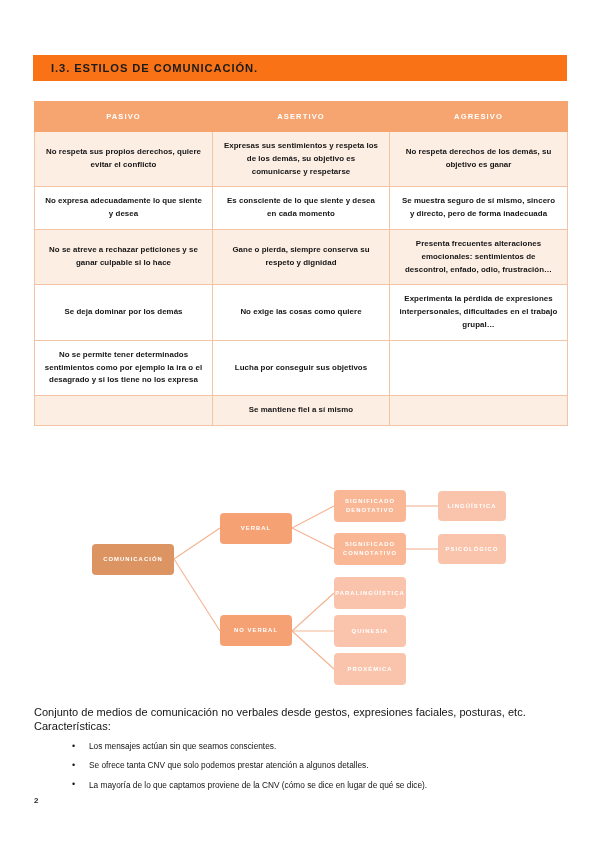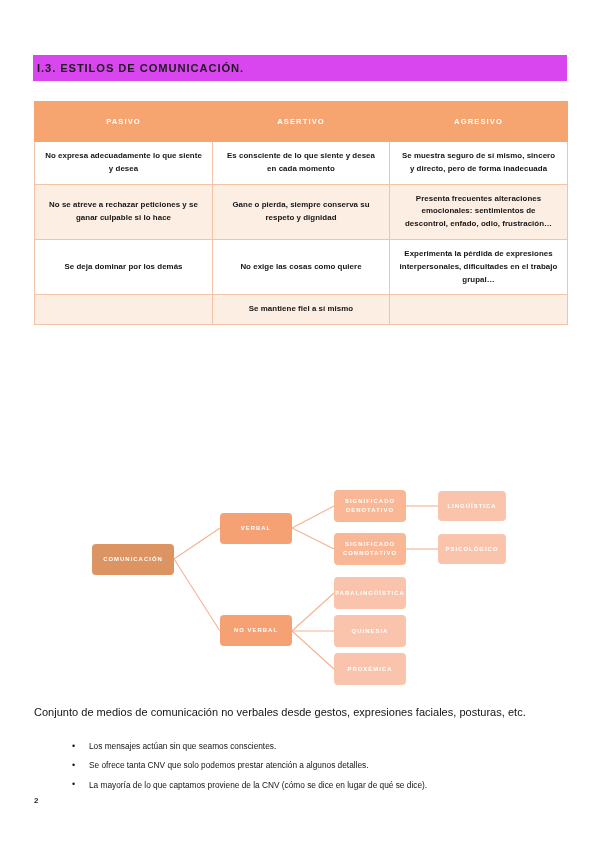--- a/index.html
+++ b/index.html
@@ -22,25 +22,25 @@
     background: #ffffff;
   }
 
   
   .section-heading {
     position: absolute;
     left: 33px;
     top: 55px;
     width: 534px;
     height: 26px;
-    background: #d946ef;
+    background: #f97316;
     display: flex;
     align-items: center;
     box-sizing: border-box;
-    padding-left: 4px;
+    padding-left: 18px;
   }
   .section-heading .htext {
     font-size: 11.2px;
     letter-spacing: 0.9px;
     color: #1b1b1b;
     font-weight: 600;
     white-space: nowrap;
   }
 
   
@@ -58,21 +58,21 @@
     text-align: center;
     vertical-align: middle;
     box-sizing: border-box;
   }
   .styles-table th {
     background: #f6a570;
     color: #ffffff;
     font-size: 7.6px;
     letter-spacing: 1.1px;
     font-weight: 600;
-    height: 40px;
+    height: 30px;
     padding: 2px 7px;
     border-color: #f6a570;
   }
   .styles-table td {
     font-size: 7.9px;
     line-height: 1.62;
     font-weight: 600;
     color: #151515;
     padding: 8px 9px;
     letter-spacing: 0.05px;
@@ -177,34 +177,44 @@
         <col class="col-c">
     </colgroup>
     <thead>
       <tr>
         <th>PASIVO</th>
         <th>ASERTIVO</th>
         <th>AGRESIVO</th>
       </tr>
     </thead>
     <tbody>
+      <tr class="shaded">
+        <td>No respeta sus propios derechos, quiere evitar el conflicto</td>
+        <td>Expresas sus sentimientos y respeta los de los demás, su objetivo es comunicarse y respetarse</td>
+        <td>No respeta derechos de los demás, su objetivo es ganar</td>
+      </tr>
       <tr class="plain">
         <td>No expresa adecuadamente lo que siente y desea</td>
         <td>Es consciente de lo que siente y desea en cada momento</td>
         <td>Se muestra seguro de sí mismo, sincero y directo, pero de forma inadecuada</td>
       </tr>
       <tr class="shaded">
         <td>No se atreve a rechazar peticiones y se ganar culpable si lo hace</td>
         <td>Gane o pierda, siempre conserva su respeto y dignidad</td>
         <td>Presenta frecuentes alteraciones emocionales: sentimientos de descontrol, enfado, odio, frustración…</td>
       </tr>
       <tr class="plain">
         <td>Se deja dominar por los demás</td>
         <td>No exige las cosas como quiere</td>
         <td>Experimenta la pérdida de expresiones interpersonales, dificultades en el trabajo grupal…</td>
+      </tr>
+      <tr class="plain">
+        <td>No se permite tener determinados sentimientos como por ejemplo la ira o el desagrado y si los tiene no los expresa</td>
+        <td>Lucha por conseguir sus objetivos</td>
+        <td></td>
       </tr>
       <tr class="shaded">
         <td></td>
         <td>Se mantiene fiel a sí mismo</td>
         <td></td>
       </tr>
     </tbody>
   </table>
 
   <div class="diagram">
@@ -236,20 +246,21 @@
 
     <div class="node lvl4" style="left:404px; top:5px;   width:68px; height:30px;">LINGÜÍSTICA</div>
     <div class="node lvl4" style="left:404px; top:48px;  width:68px; height:30px;">PSICOLÓGICO</div>
 
     <div class="node lvl4" style="left:300px; top:91px;  width:72px; height:32px;">PARALINGÜÍSTICA</div>
     <div class="node lvl4" style="left:300px; top:129px; width:72px; height:32px;">QUINESIA</div>
     <div class="node lvl4" style="left:300px; top:167px; width:72px; height:32px;">PROXÉMICA</div>
   </div>
 
   <div class="body-text p-intro">Conjunto de medios de comunicación no verbales desde gestos, expresiones faciales, posturas, etc.</div>
+  <div class="body-text p-caract">Características:</div>
 
   <ul class="bullets">
     <li>Los mensajes actúan sin que seamos conscientes.</li>
     <li>Se ofrece tanta CNV que solo podemos prestar atención a algunos detalles.</li>
     <li>La mayoría de lo que captamos proviene de la CNV (cómo se dice en lugar de qué se dice).</li>
   </ul>
 
   <div class="page-number">2</div>
 
 </div>

